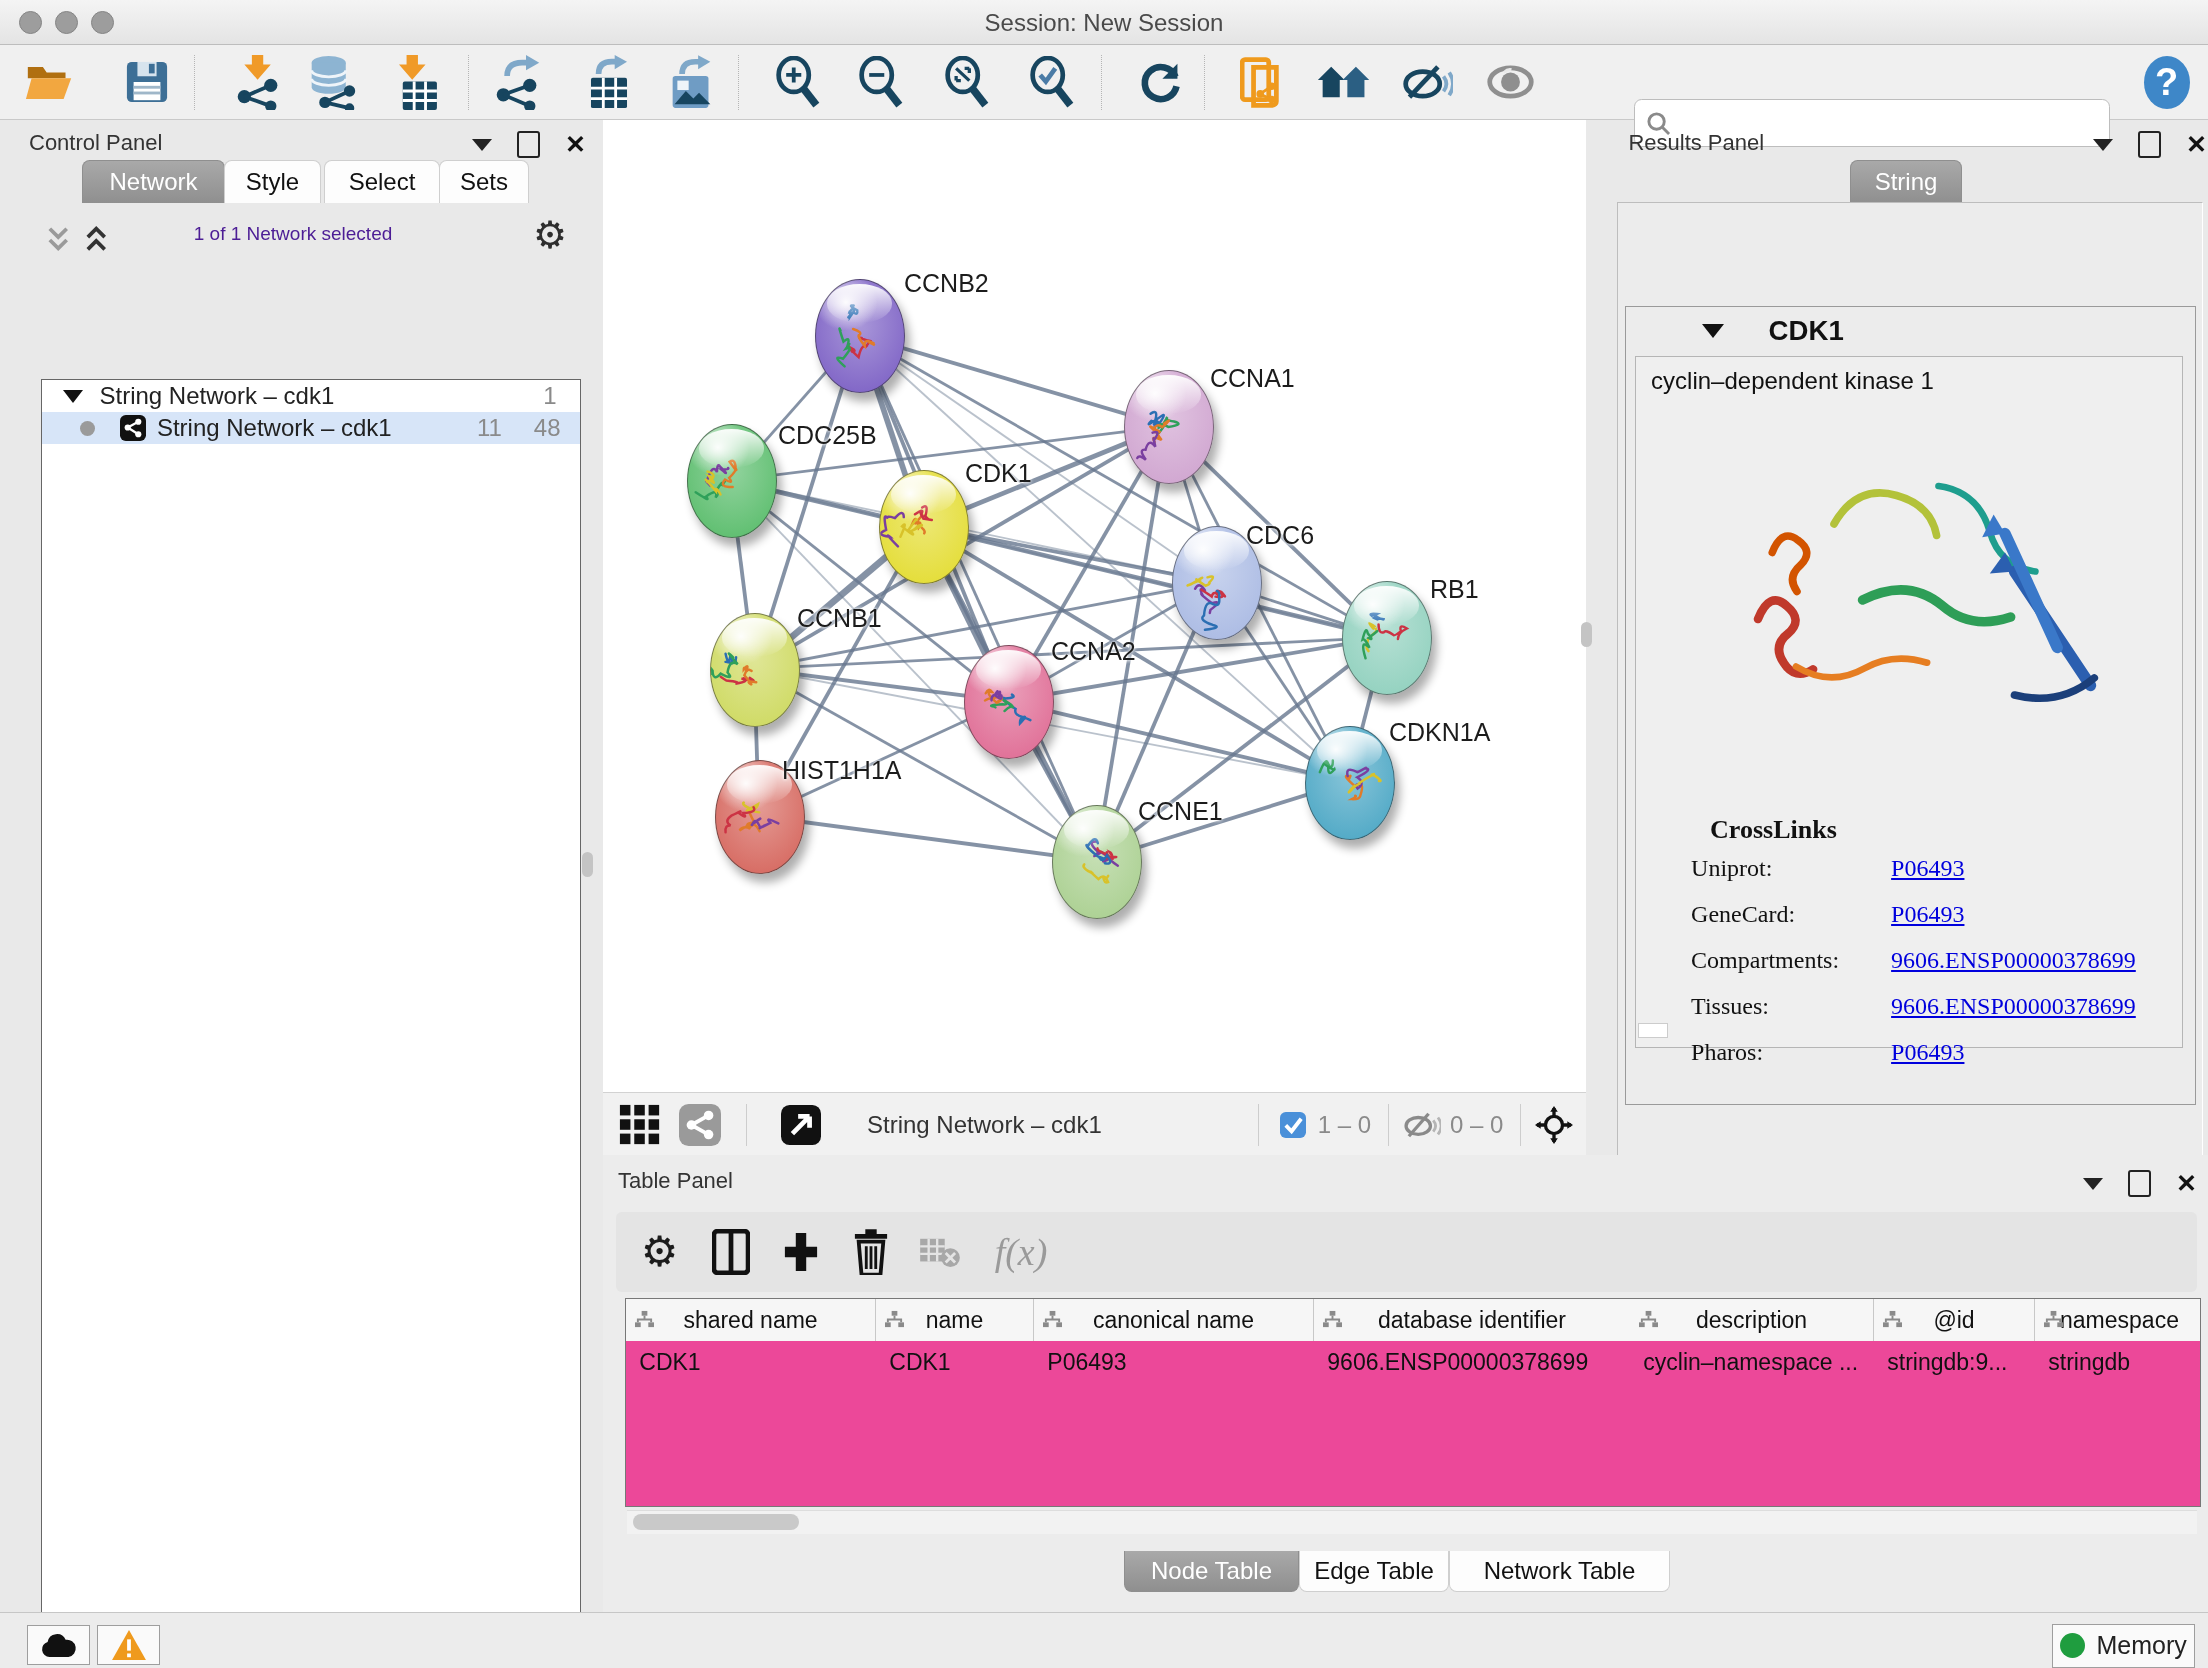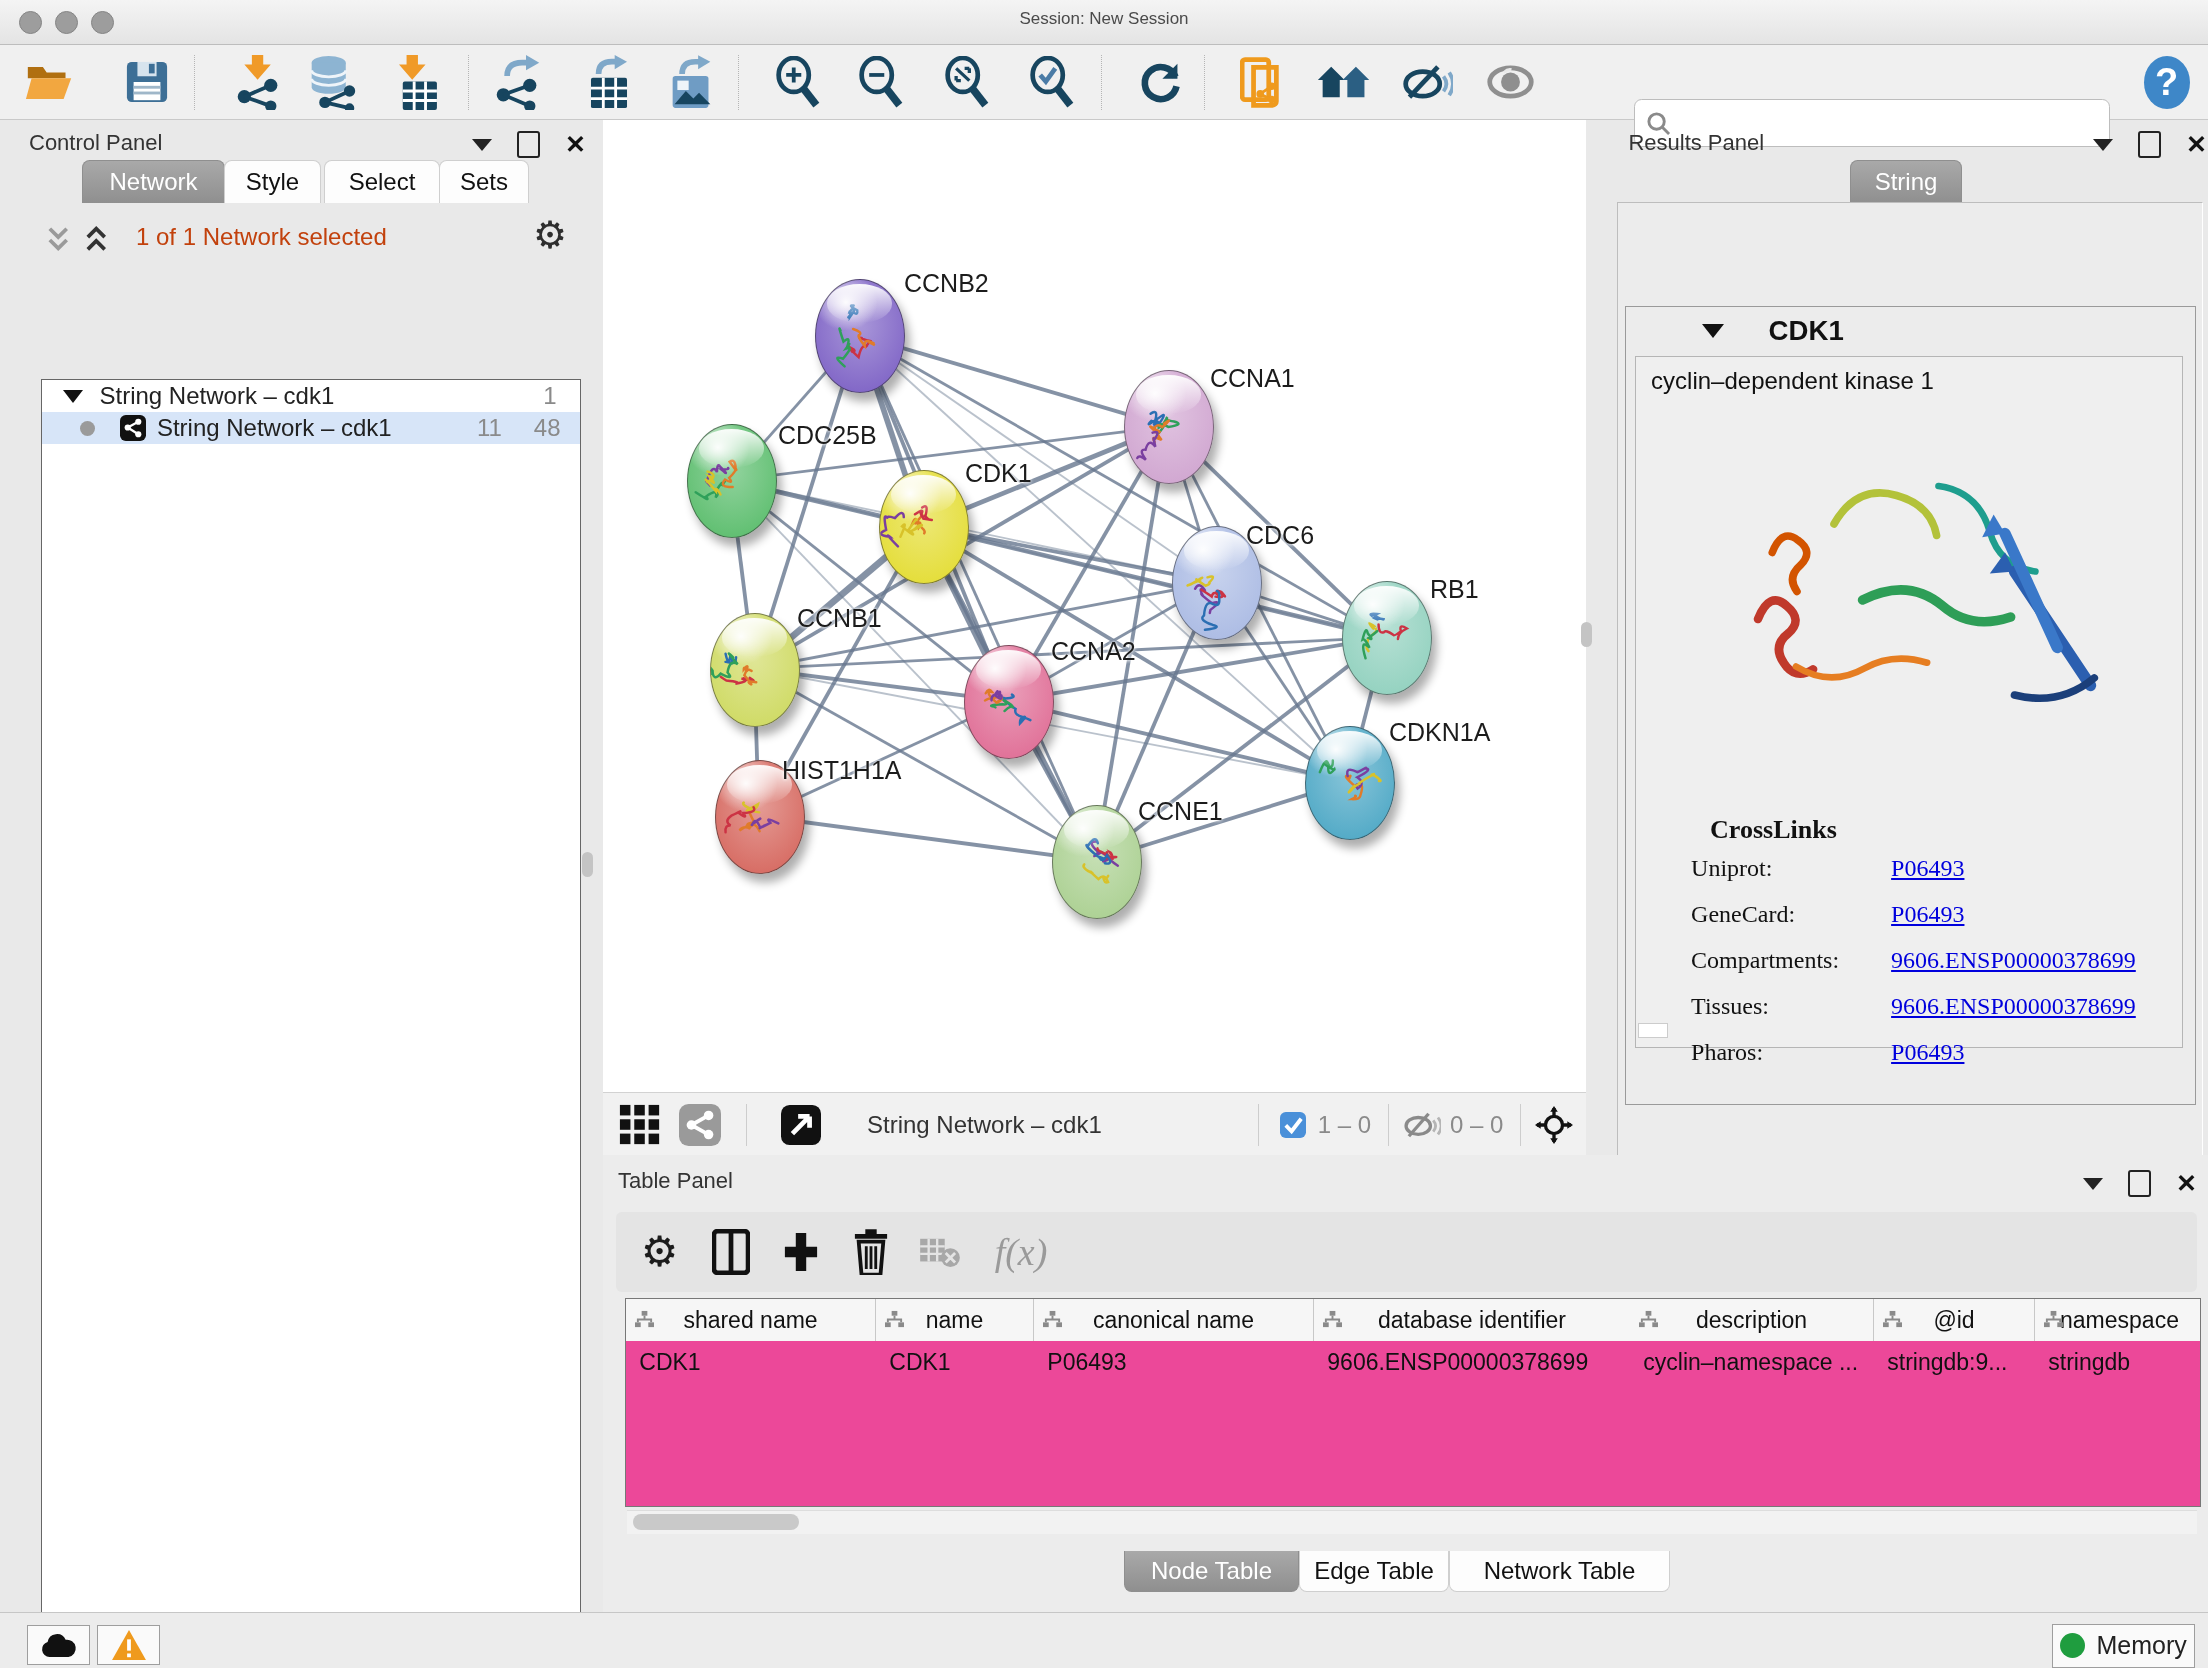--- a/index.html
+++ b/index.html
@@ -3,21 +3,21 @@
 <meta charset="utf-8">
 <style>
   html,body{margin:0;padding:0;}
   body{width:2208px;height:1668px;overflow:hidden;background:#e9e9e9;
        font-family:"Liberation Sans",sans-serif;color:#222;position:relative;}
   .abs{position:absolute;}
   
   .titlebar{left:0;top:0;width:2208px;height:44px;
     background:linear-gradient(#f4f4f4,#e4e4e4);border-bottom:1px solid #bdbdbd;}
   .tl{width:21px;height:21px;border-radius:50%;background:#9d9d9d;border:1px solid #858585;top:10.5px;}
-  .wintitle{width:100%;text-align:center;top:8.6px;font-size:17px;color:#4a4a4a;}
+  .wintitle{width:100%;text-align:center;top:8.6px;font-size:24px;color:#4a4a4a;}
   
   .toolbar{left:0;top:45px;width:2208px;height:74px;background:#f0f0f0;border-bottom:1px solid #c9c9c9;}
   .tbtn{top:7.6px;width:61px;height:59px;display:flex;align-items:center;justify-content:center;}
   .tsep{top:9.5px;width:0;height:55px;border-left:1.9px dotted #b5b5b5;}
   .searchbox{left:1634px;top:54px;width:476px;height:48px;background:#fff;border:1px solid #bdbdbd;
     border-radius:7.6px;display:flex;align-items:center;padding-left:11.4px;box-sizing:border-box;}
   .searchbox input{border:none;outline:none;font-size:23px;width:399px;background:transparent;}
   
   .ptitle{font-size:22px;color:#333;}
   .pctl{display:flex;gap:25px;align-items:center;}
@@ -246,21 +246,21 @@
   <div class="abs" style="left:32px;top:105px;">
     <svg width="28.5" height="30" viewBox="0 0 30 32">
       <path d="M6 4 l9 9 9-9 M6 16 l9 9 9-9" stroke="#9a9a9a" stroke-width="4" fill="none"></path>
     </svg>
   </div>
   <div class="abs" style="left:70px;top:105px;">
     <svg width="28.5" height="30" viewBox="0 0 30 32">
       <path d="M6 13 l9-9 9 9 M6 26 l9-9 9 9" stroke="#333" stroke-width="4" fill="none"></path>
     </svg>
   </div>
-  <div class="abs" style="left:124px;top:103px;width:314px;font-size:24px;color:#c2410c;">1 of 1 Network selected</div>
+  <div class="abs" style="left:124px;top:103px;width:314px;text-align:center;font-size:19px;color:#4c1d95;">1 of 1 Network selected</div>
   <div class="abs" style="left:521px;top:93px;font-size:38px;color:#2e2e2e;">⚙</div>
 
   <div class="abs treebox">
     <div class="trow" style="padding-left:21px;">
       <span style="display:inline-block;width:0;height:0;border-left:10.5px solid transparent;border-right:10.5px solid transparent;border-top:13.3px solid #111;margin-right:17px;"></span>
       <span>String Network – cdk1</span>
       <span class="cnt" style="margin-left:auto;margin-right:23px;">1</span>
     </div>
     <div class="trow selrow">
       <span style="width:15px;height:15px;border-radius:50%;background:#9a9a9a;margin-left:38px;"></span>

